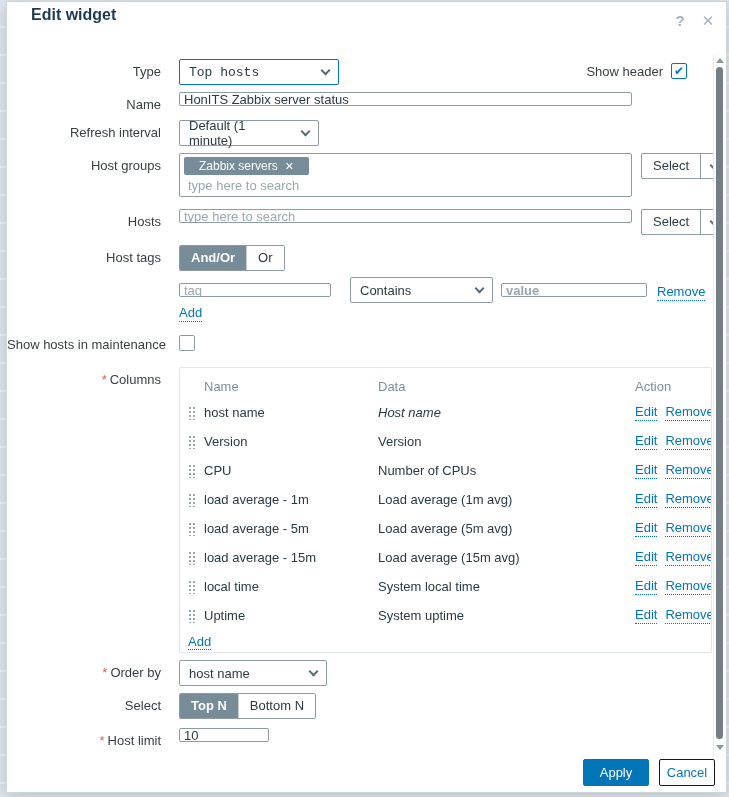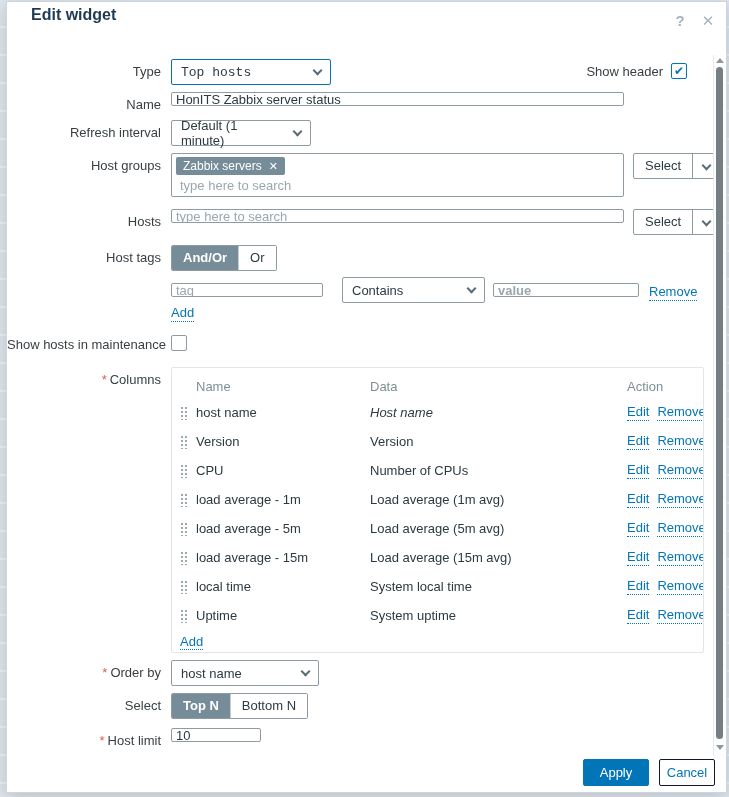--- a/index.html
+++ b/index.html
@@ -24,21 +24,21 @@
   .dlg-icons { position: absolute; right: 8px; top: 9px; display: flex; gap: 8px; }
   .dlg-icons .ic {
     width: 20px; height: 20px; text-align: center; line-height: 20px;
     color: #a5b3bc; font-size: 15px; font-weight: bold; cursor: pointer;
   }
 
   .form-body {
     position: absolute; left: 0; top: 53px; width: 710px; height: 700px;
     overflow: hidden; padding-top: 4px;
   }
-  .row { display: flex; align-items: flex-start; }
+  .row { display: flex; align-items: flex-start; gap: 8px; }
   .lbl {
     width: 154px; flex: 0 0 154px; text-align: right; padding-top: 5px;
     color: #383e42; line-height: 16px; white-space: nowrap;
   }
   .ctl { margin-left: 10px; display: flex; align-items: flex-start; }
   .req { color: #d9604c; margin-right: 3px; }
 
   .select {
     height: 26px; background: #fff; border: 1px solid #8e9ba1; border-radius: 2px;
     display: inline-flex; align-items: center; justify-content: space-between;
@@ -61,21 +61,21 @@
     font-size: 12px; color: transparent;
   }
   .cb.checked { border-color: #0275b8; color: #0275b8; font-weight: bold; }
 
   .multiselect {
     width: 453px; height: 44px; border: 1px solid #8e9ba1; border-radius: 2px;
     background: #fff; padding: 3px 4px; position: relative;
   }
   .chip {
     display: inline-flex; align-items: center; background: #768d99; color: #fff;
-    border-radius: 2px; padding: 2px 7px; font-size: 12px; cursor: default;
+    border-radius: 2px; padding: 2px 15px; font-size: 12px; cursor: default;
   }
   .chip-x { margin-left: 7px; font-size: 11px; cursor: pointer; font-weight: bold; }
   .ms-search {
     border: none; outline: none; display: block; margin: 3px 0 0 4px; width: 300px;
     font: 13px "Liberation Sans", sans-serif; color: #2b3a42;
   }
   .ms-search::placeholder { color: #9aa7ae; opacity: 1; }
 
   .split-btn {
     display: inline-flex; height: 26px; border: 1px solid #8e9ba1; border-radius: 2px;

